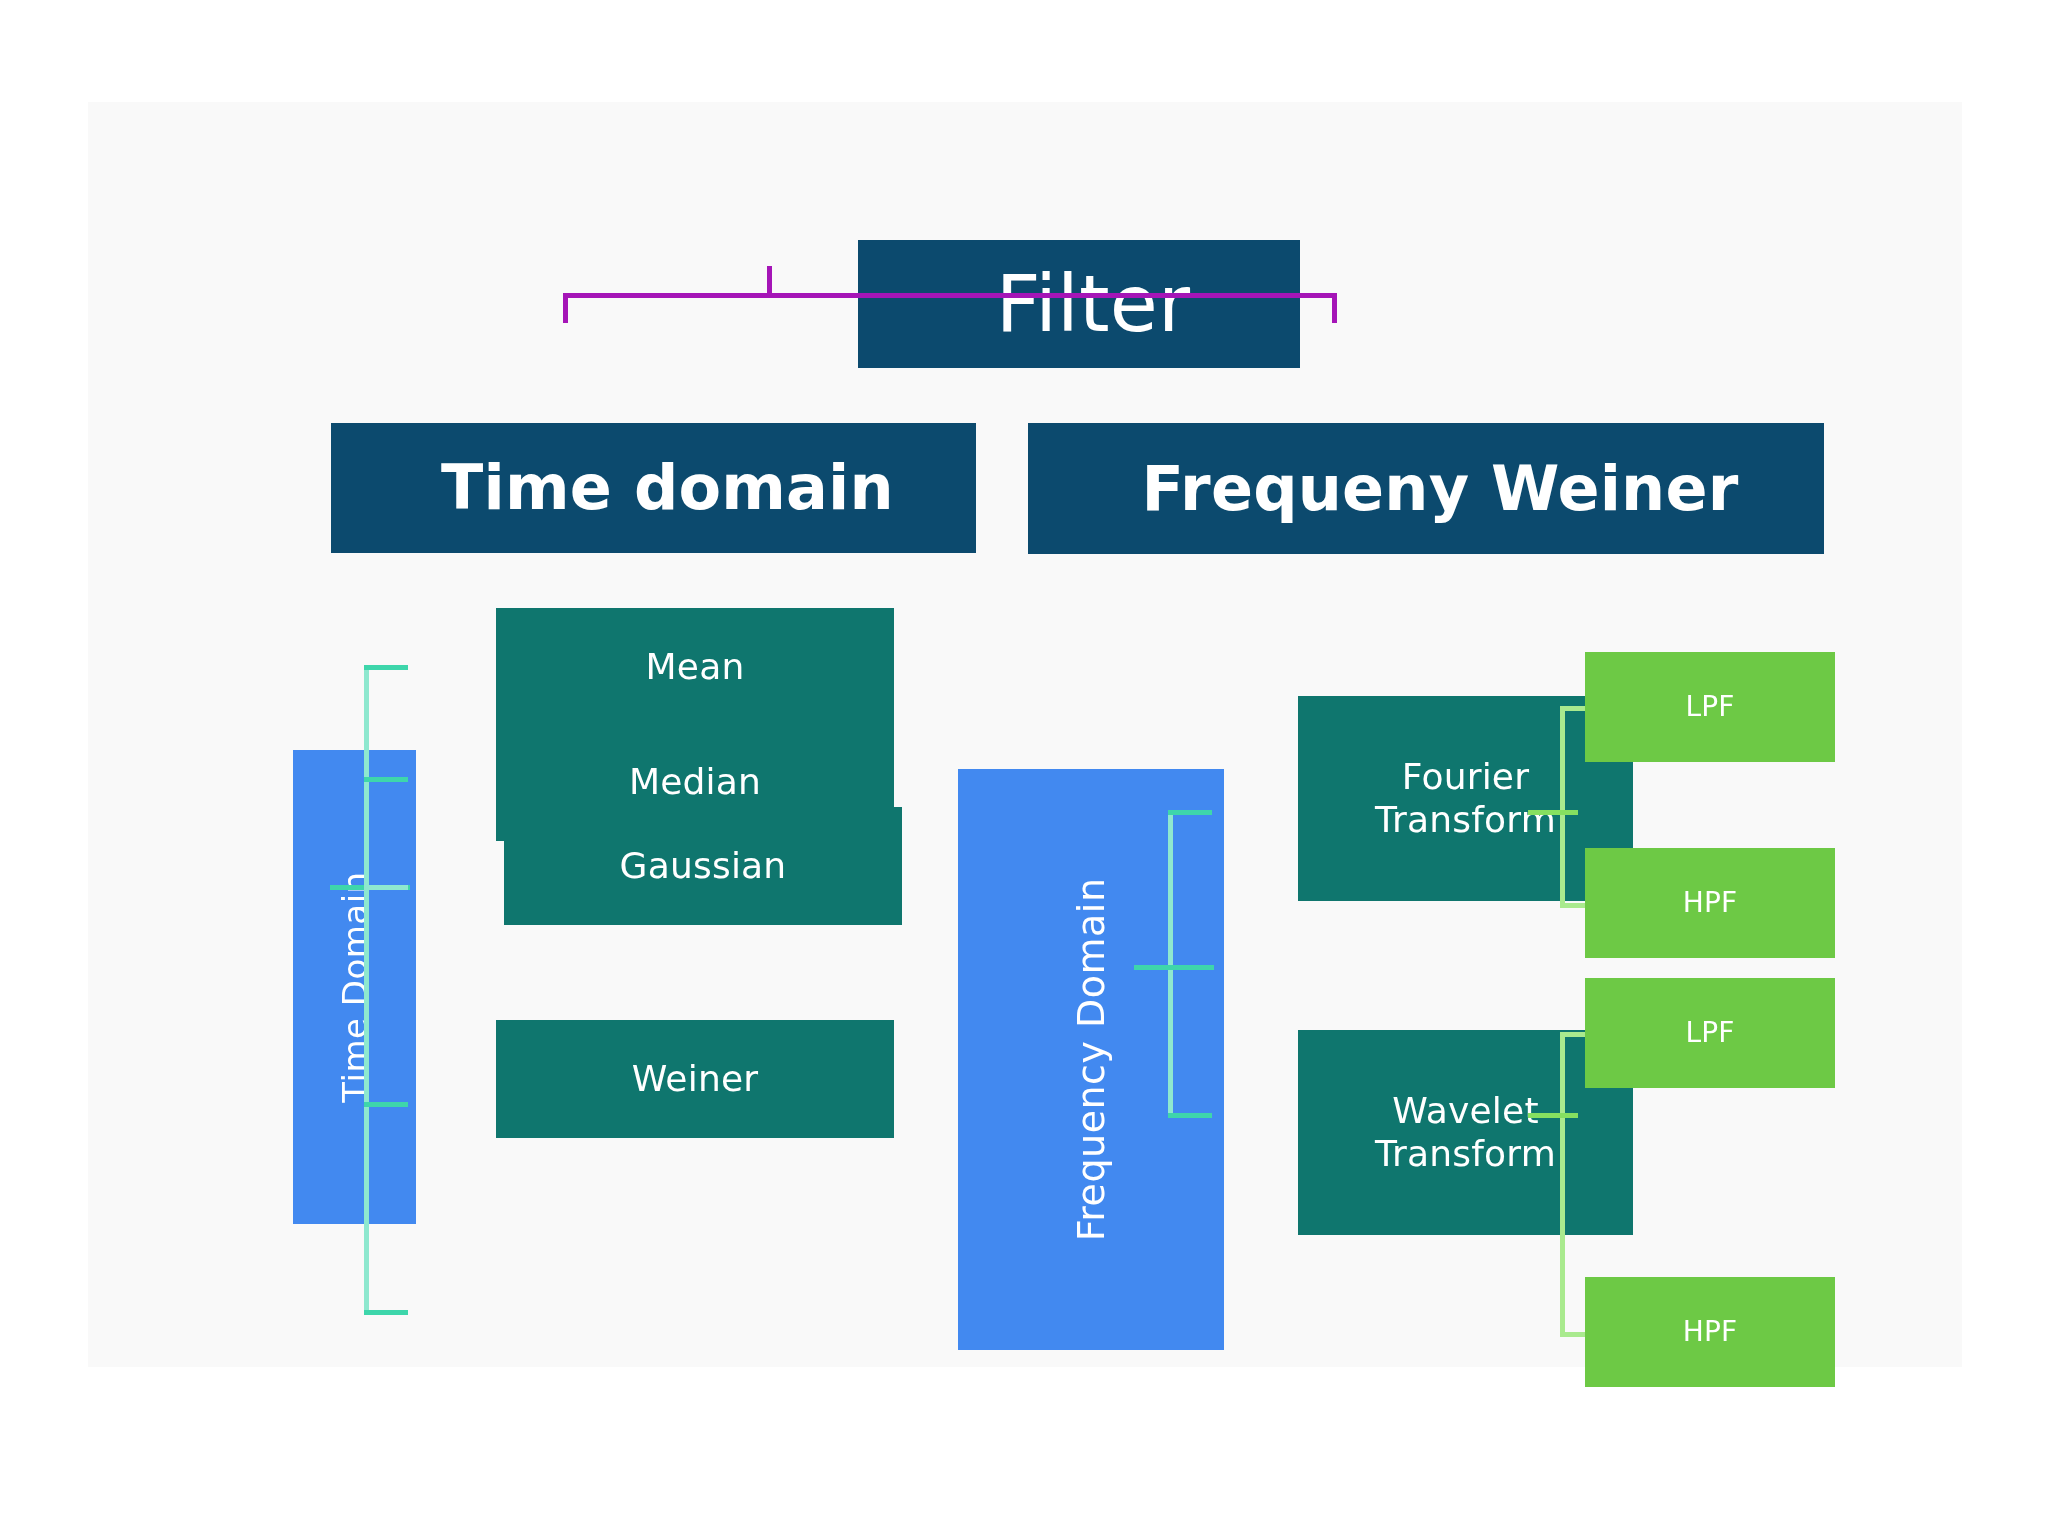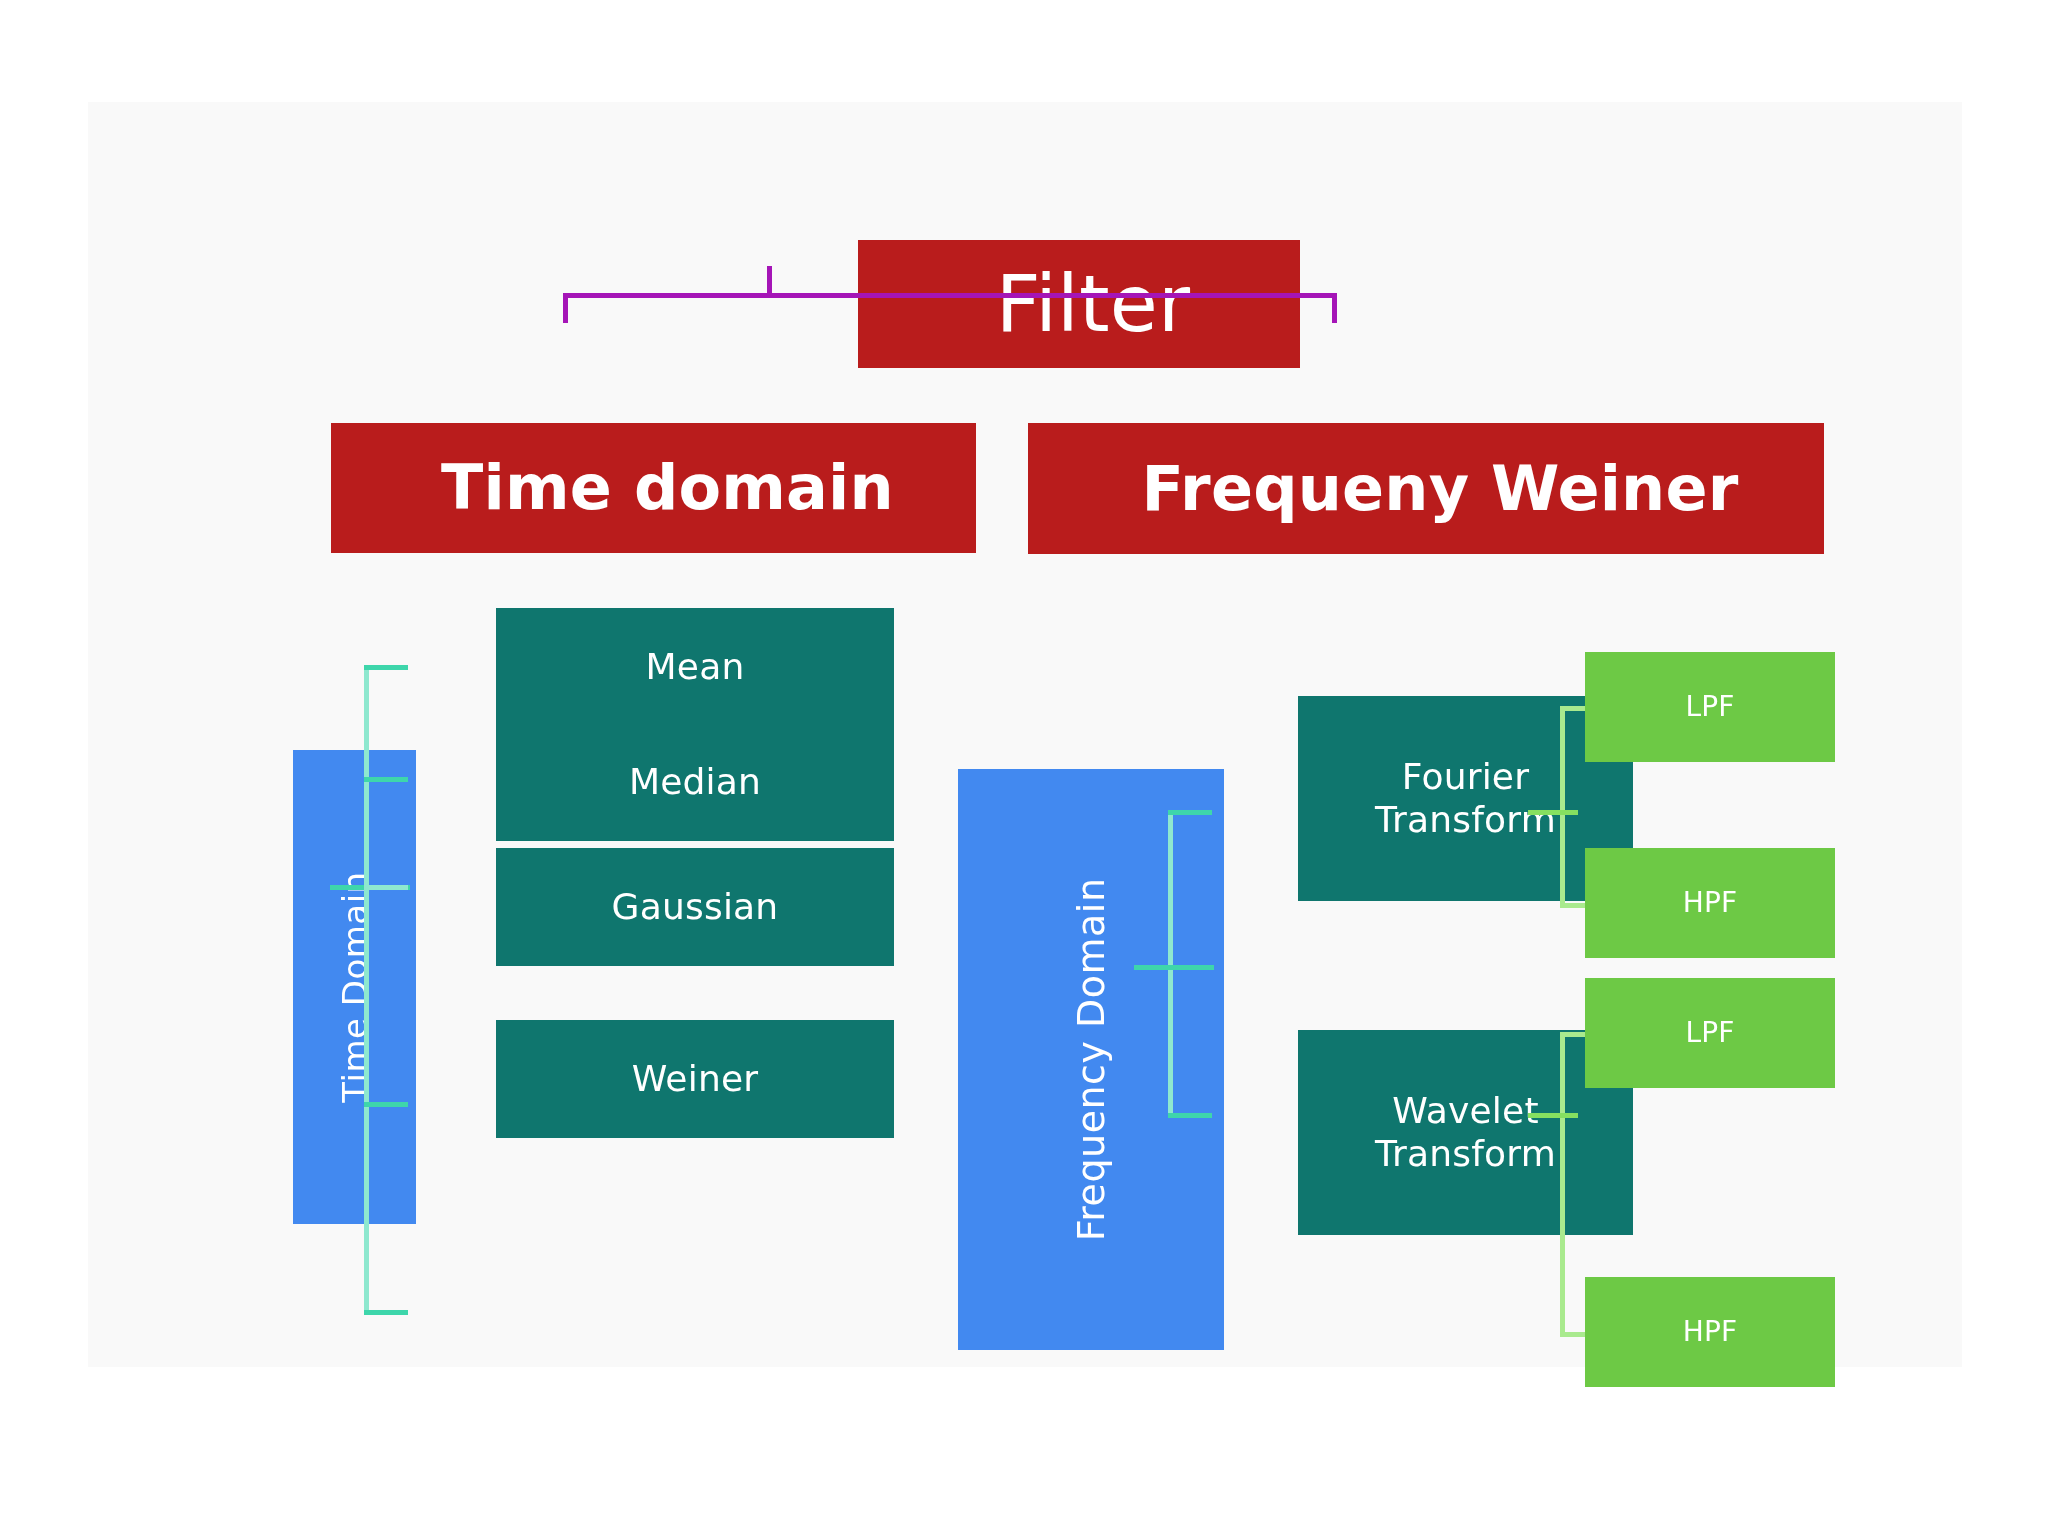--- a/index.html
+++ b/index.html
@@ -24,21 +24,21 @@
     box-sizing:border-box;
     display:flex;align-items:center;justify-content:center;
     color:#ffffff;
     text-align:center;
     line-height:1.18;
     white-space:pre-line;
     letter-spacing:.2px;
   }
 
   
-  .purple{background:#b91c1c;padding-left:28px;}
+  .purple{background:#0c4a6e;padding-left:28px;}
   .n-filter{
     left:770px;top:138px;width:442px;height:128px;
     font-size:78px;
   }
   .n-time-top{
     left:243px;top:321px;width:645px;height:130px;
     font-size:62px;font-weight:700;
   }
   .n-freq-top{
     left:940px;top:321px;width:796px;height:131px;
@@ -102,21 +102,21 @@
     <div class="ln ln-h teal-ln" style="left:242px;top:783px;width:80px;"></div>
 
     <div class="ln ln-h teal-ln" style="left:276px;top:563px;width:44px;"></div>
     <div class="ln ln-h teal-ln" style="left:276px;top:675px;width:44px;"></div>
     <div class="ln ln-h teal-ln-soft" style="left:276px;top:783px;width:44px;"></div>
     <div class="ln ln-h teal-ln" style="left:276px;top:1000px;width:44px;"></div>
     <div class="ln ln-h teal-ln" style="left:276px;top:1208px;width:44px;"></div>
 
     <div class="node green leaf-l" style="top:506px;">Mean</div>
     <div class="node green leaf-l" style="top:621px;">Median</div>
-    <div class="node green leaf-l" style="top:746px;">Gaussian</div>
+    <div class="node green leaf-l" style="top:705px;margin-left:8px;">Gaussian</div>
     <div class="node green leaf-l" style="top:918px;">Weiner</div>
 
     <div class="node blue n-freq-spine">
       <span class="vtext">Frequency Domain</span>
     </div>
 
     <div class="ln ln-v teal-ln-soft" style="left:1080px;top:708px;height:303px;"></div>
     <div class="ln ln-h teal-ln" style="left:1046px;top:863px;width:80px;"></div>
     <div class="ln ln-h teal-ln" style="left:1080px;top:708px;width:44px;"></div>
     <div class="ln ln-h teal-ln" style="left:1080px;top:1011px;width:44px;"></div>

